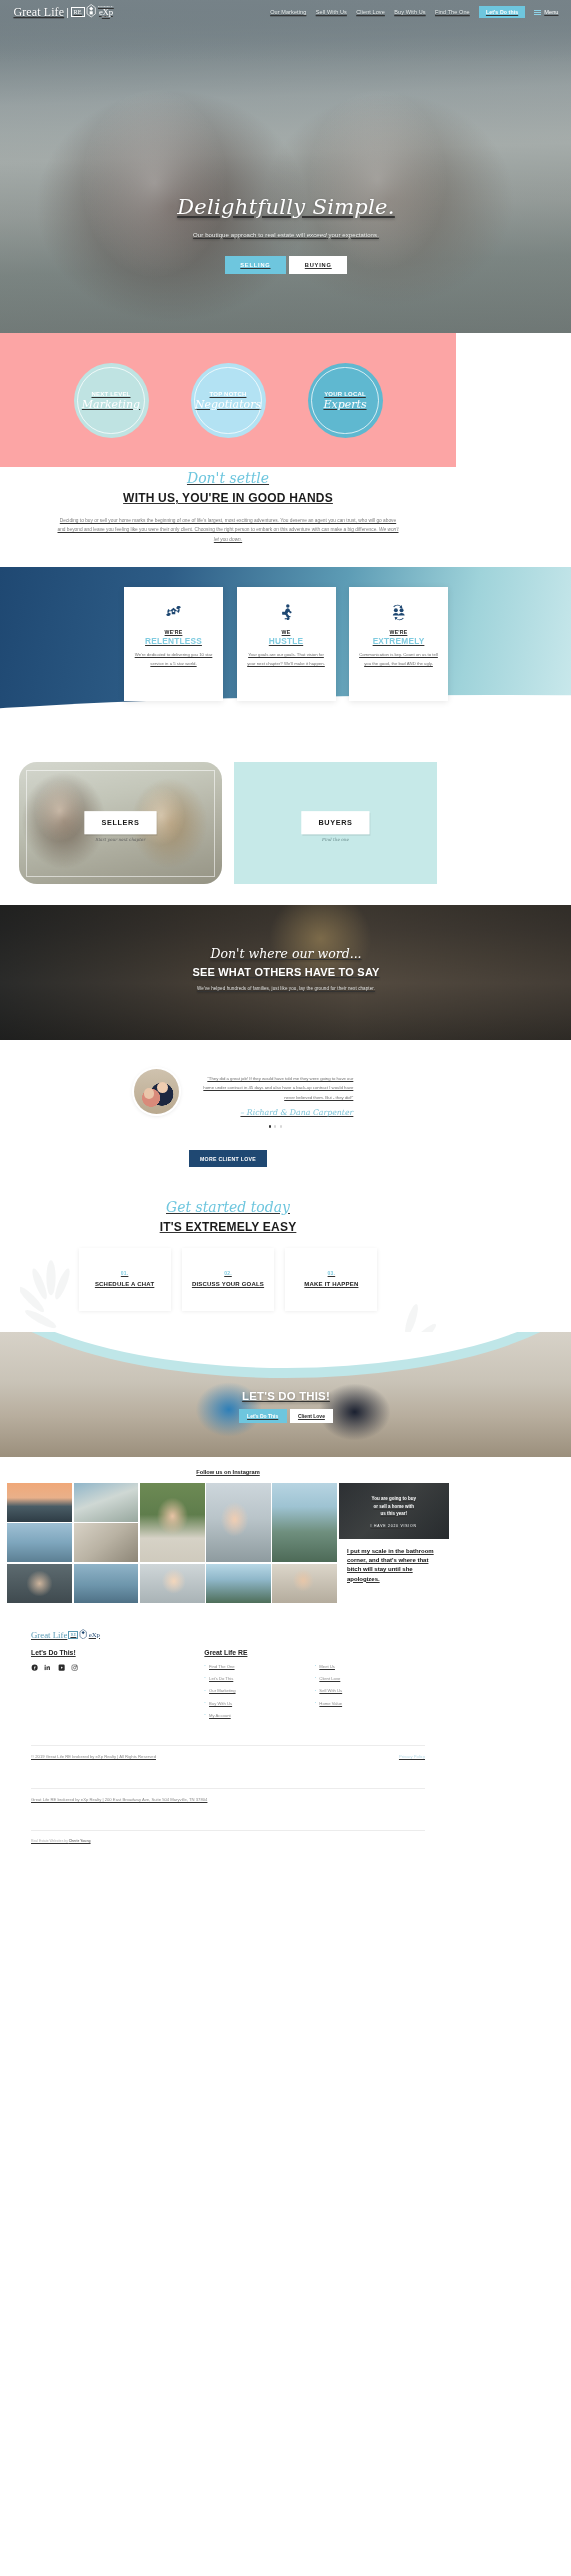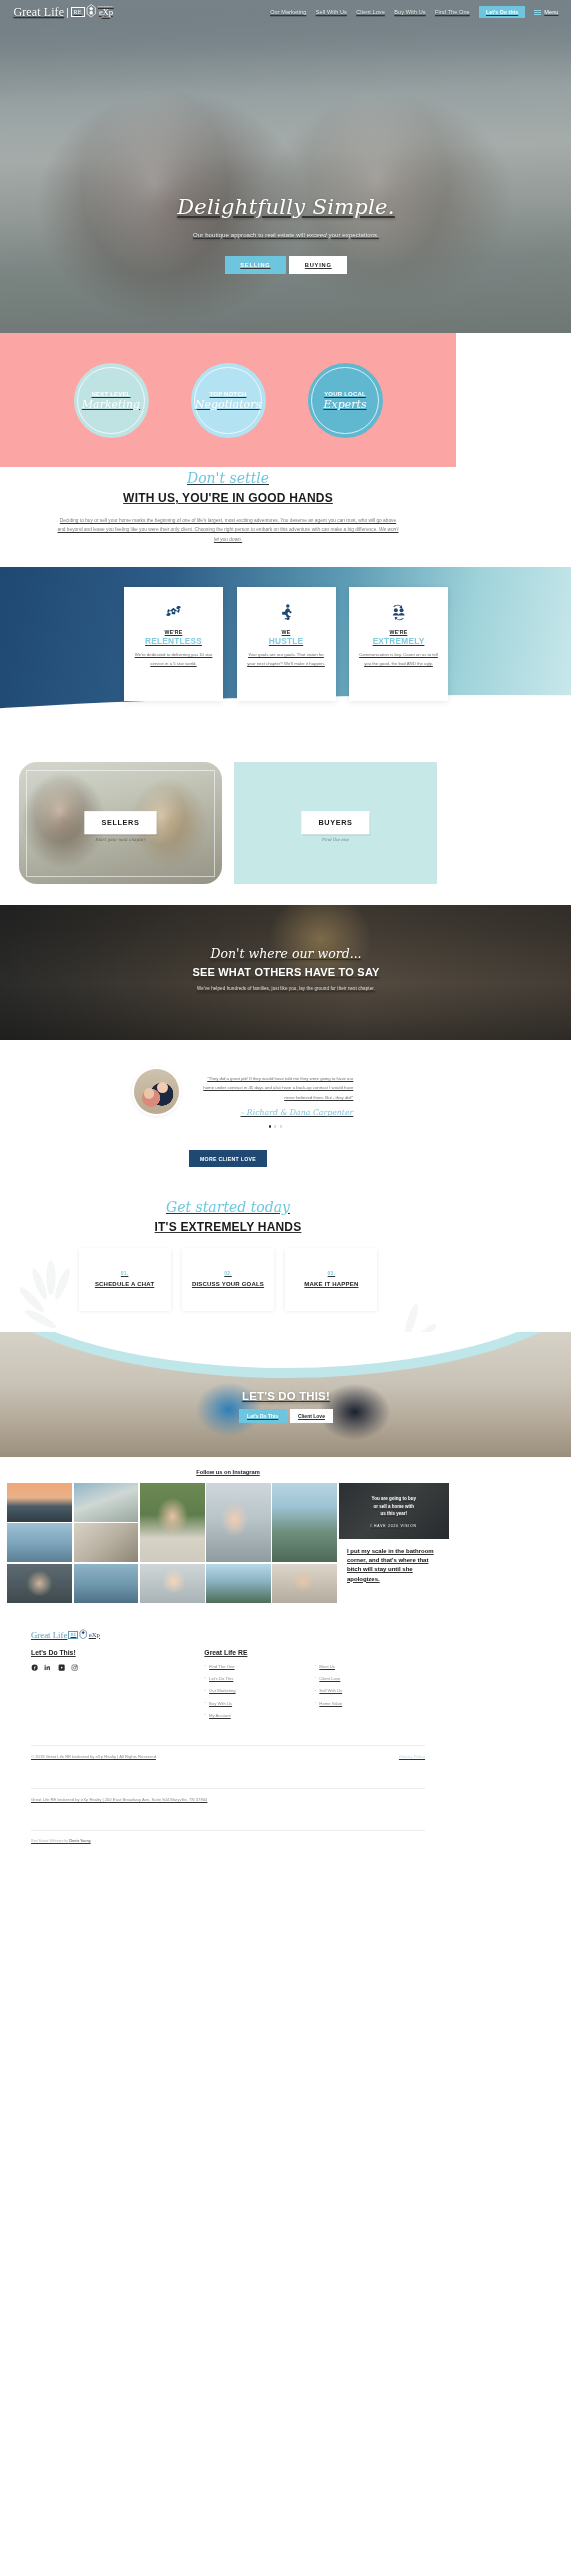--- a/index.html
+++ b/index.html
@@ -539,21 +539,21 @@
     <div class="leaf" style="right:15.6px; top:104px;">
       <svg width="57" height="78" viewBox="0 0 110 150" aria-hidden="true">
         <g fill="#eceeee">
           <ellipse cx="55" cy="40" rx="8" ry="32" transform="rotate(18 55 40)"></ellipse>
           <ellipse cx="78" cy="70" rx="8" ry="32" transform="rotate(48 78 70)"></ellipse>
           <ellipse cx="60" cy="105" rx="8" ry="32" transform="rotate(72 60 105)"></ellipse>
         </g>
       </svg>
     </div>
     <div class="script-blue">Get started today</div>
-    <h2 class="h-big">IT'S EXTREMELY HANDS</h2>
+    <h2 class="h-big">IT'S EXTREMELY EASY</h2>
     <div class="steps">
       <div class="step">
         <div class="num">01.</div>
         <div class="t">SCHEDULE A CHAT</div>
       </div>
       <div class="step">
         <div class="num">02.</div>
         <div class="t">DISCUSS YOUR GOALS</div>
       </div>
       <div class="step">

